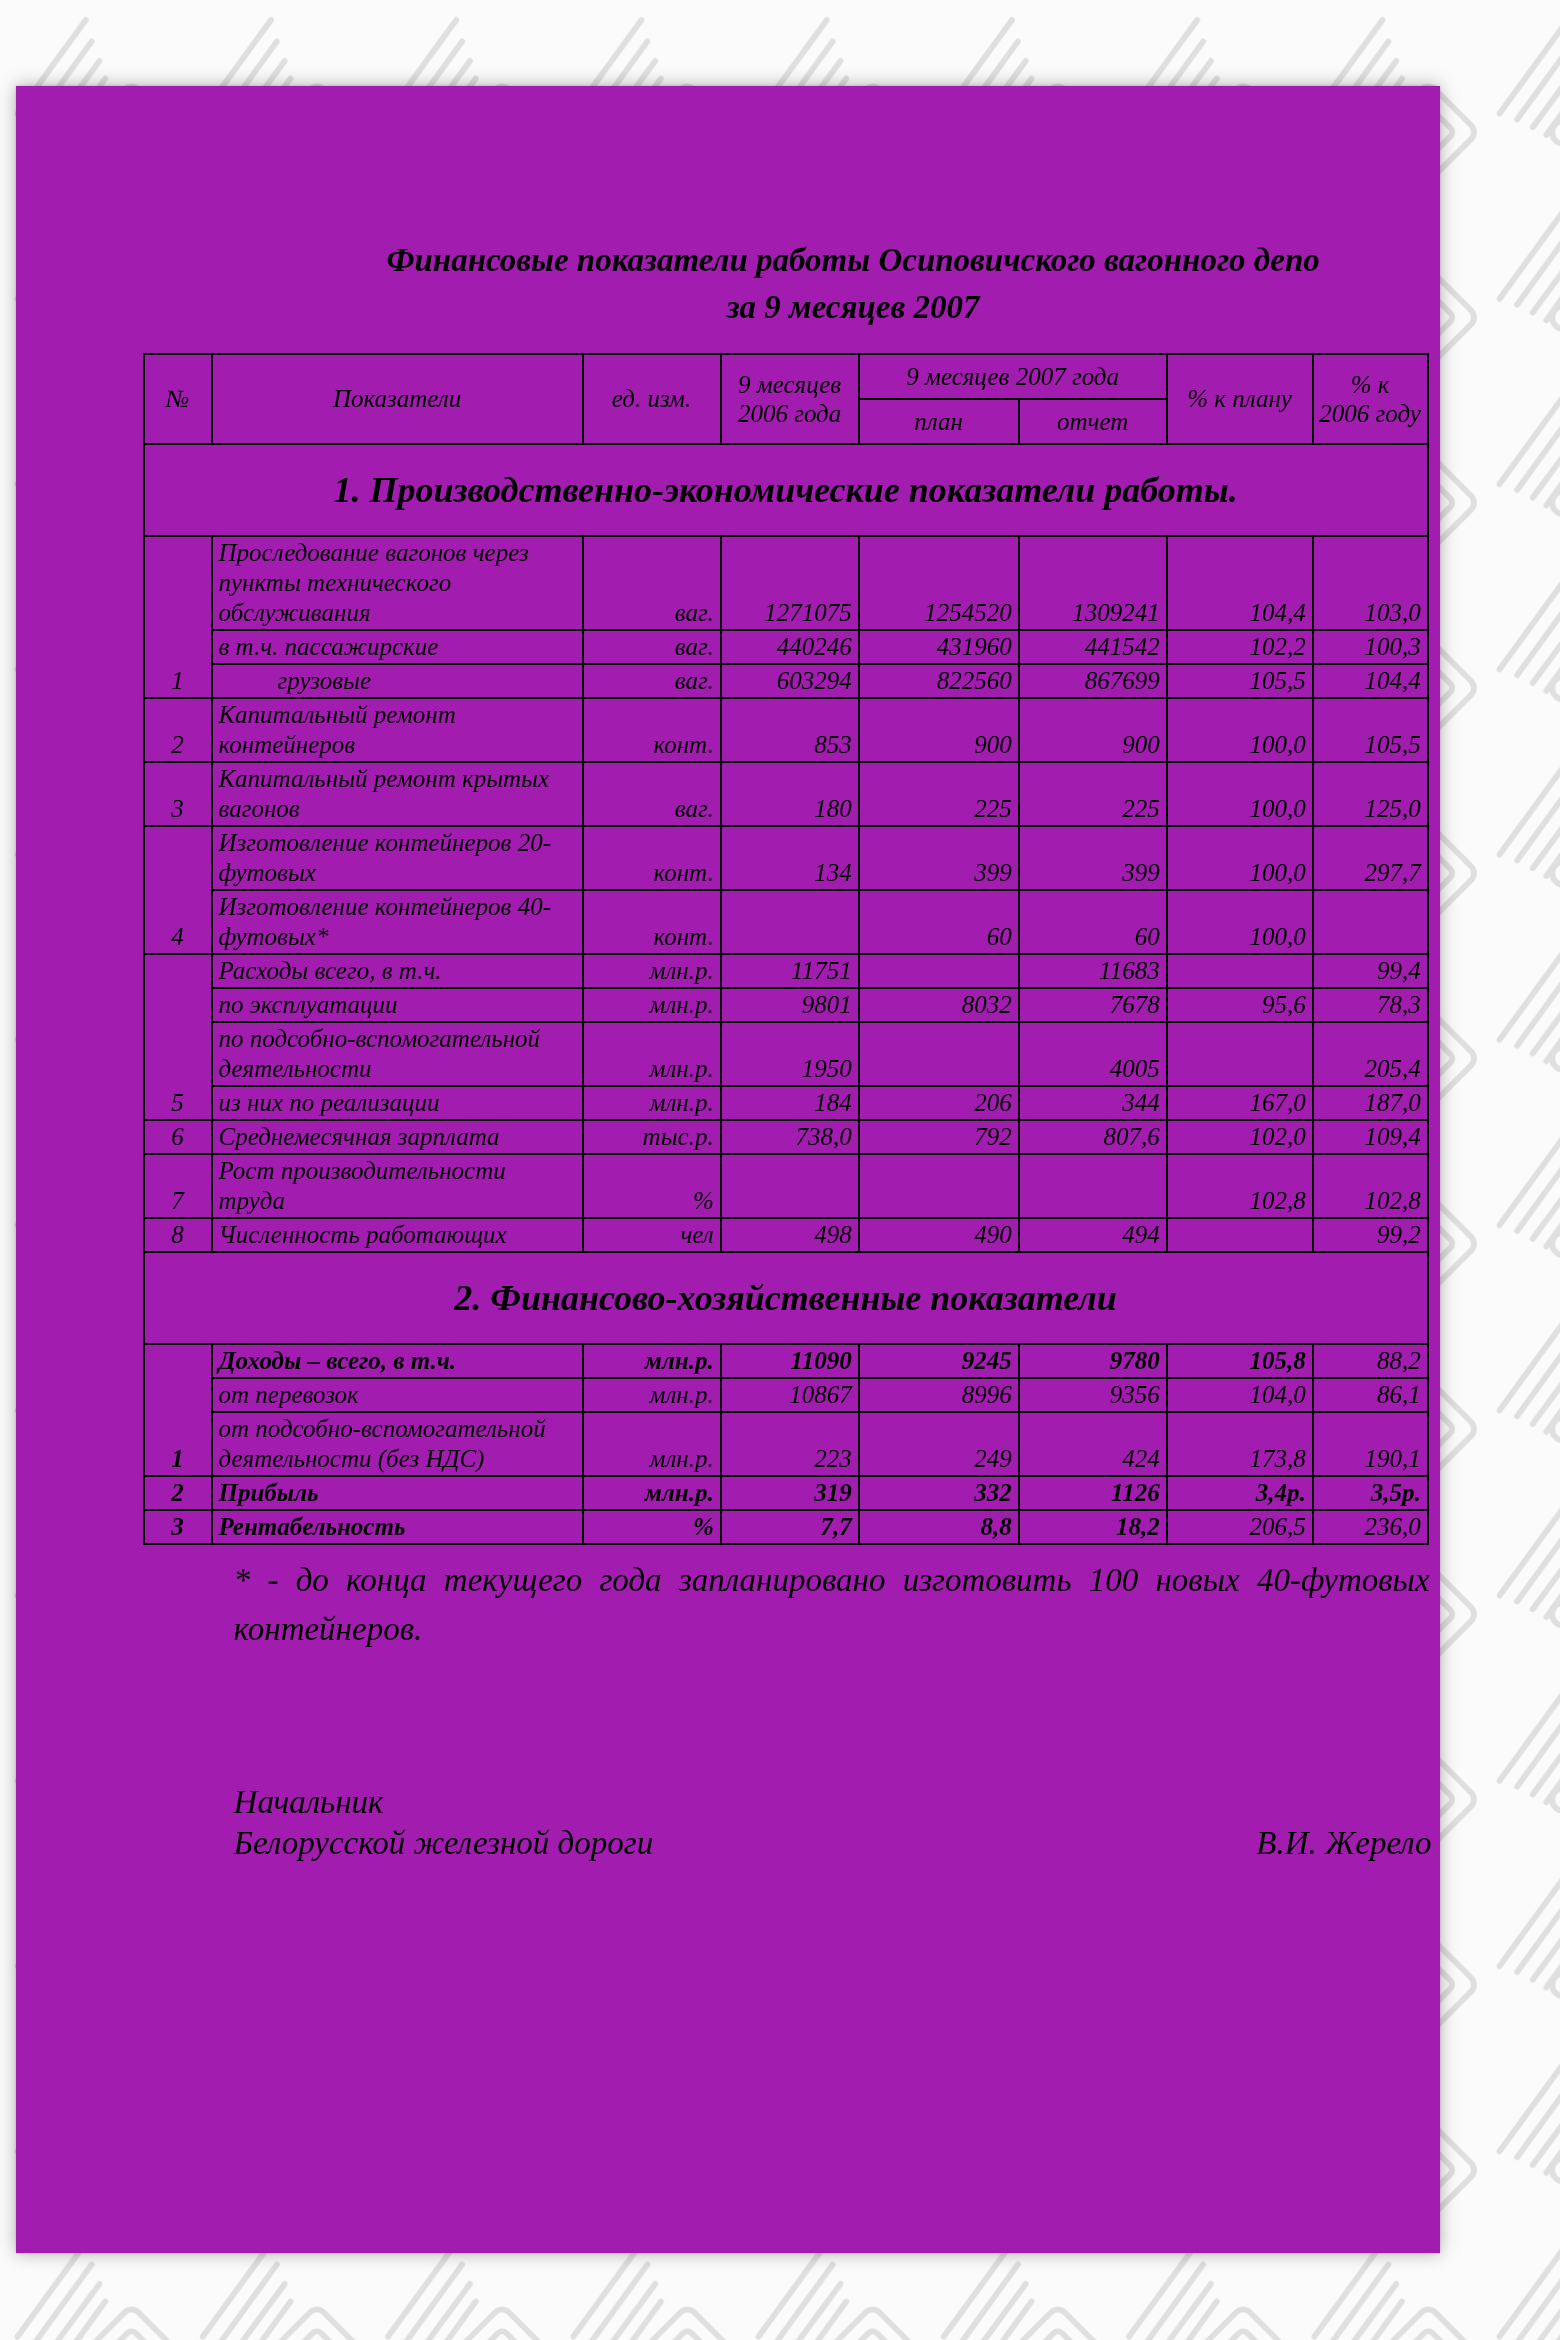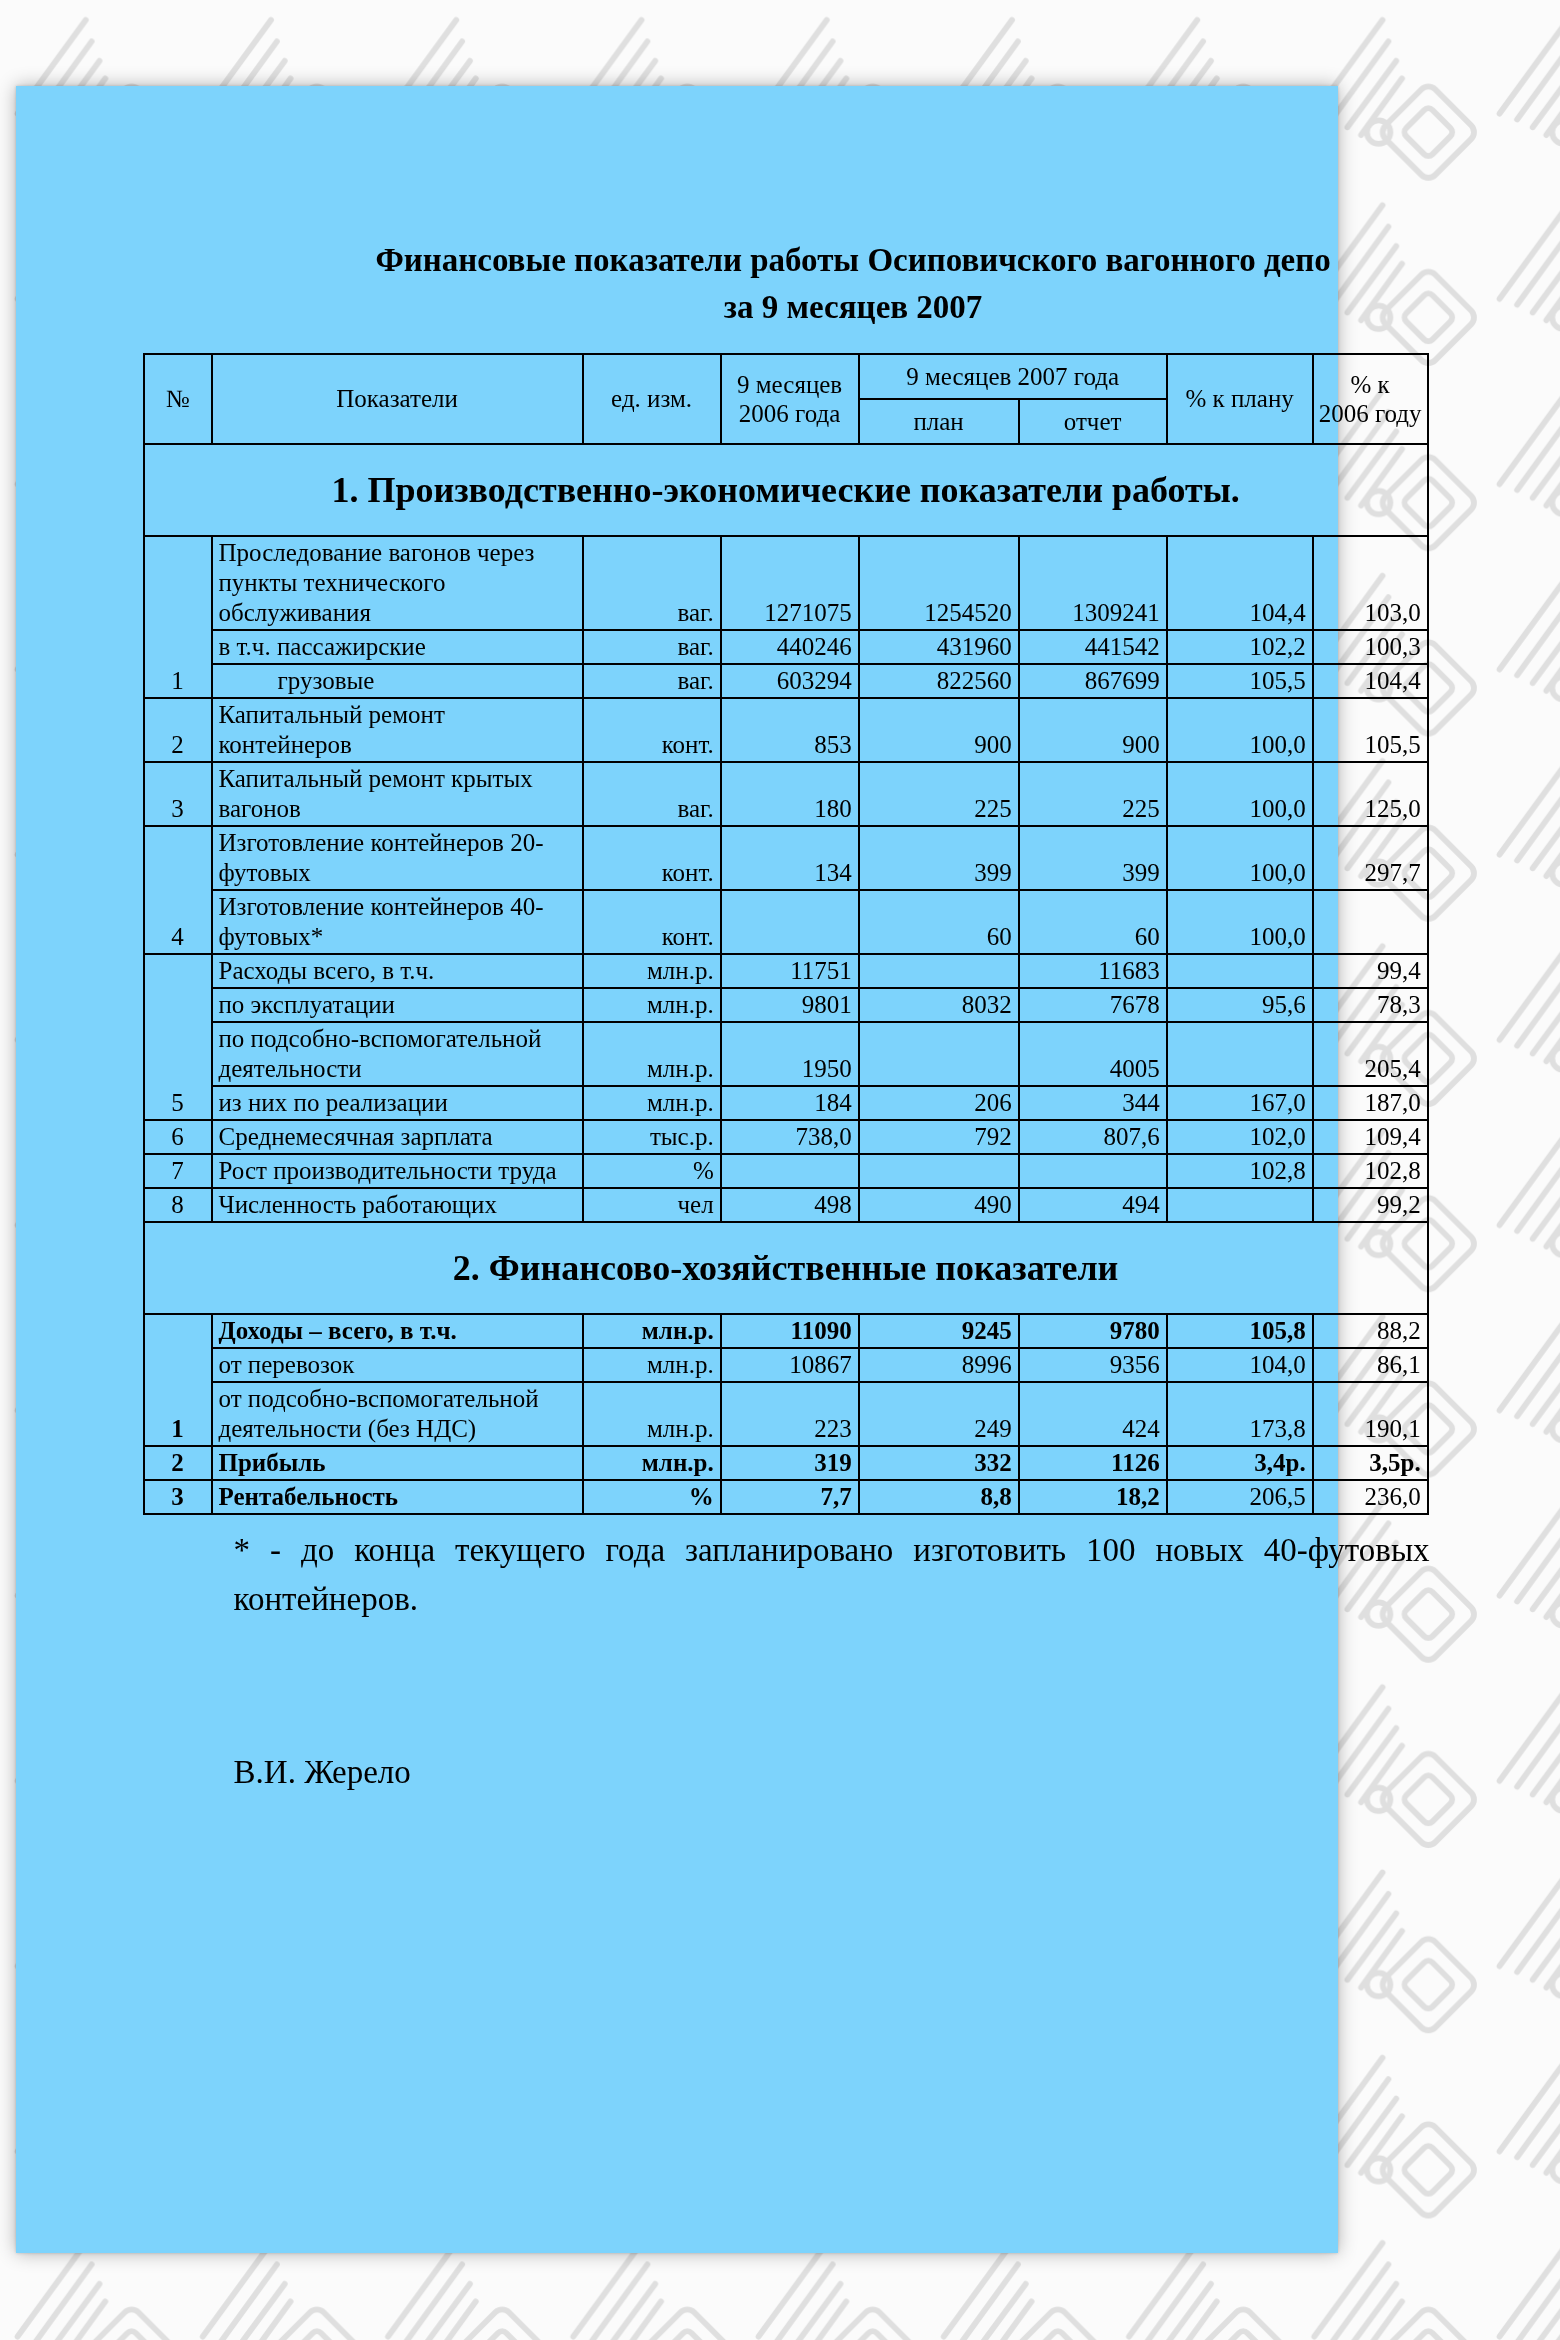--- a/index.html
+++ b/index.html
@@ -4,23 +4,24 @@
 <style>
   html,body{margin:0;padding:0;}
   body{
     width:1560px;height:2341px;position:relative;overflow:hidden;
     background:#fbfbfb;
     font-family:"Liberation Serif","DejaVu Serif",serif;
     color:#000;
   }
   .bg-wrap{position:absolute;left:0;top:0;width:1560px;height:2341px;}
   .page{
-    position:absolute;left:15.6px;top:86px;width:1322px;height:2167px;
-    background:#7dd3fc;
+    position:absolute;left:15.6px;top:86px;width:1424px;height:2167px;
+    background:#a21caf;
     box-shadow:0 0 17.6px rgba(0,0,0,0.30),0 0 2.9px rgba(0,0,0,0.18);
+    font-style:italic;
   }
   .title{
     margin:151px 0 0 195px;width:1285px;
     text-align:center;font-weight:bold;font-size:33px;line-height:47px;
   }
   table.fin{
     margin:21.5px 0 0 127px;width:1285px;table-layout:fixed;
     border-collapse:collapse;border:2.9px solid #000;
     font-size:25px;
   }
@@ -303,17 +304,21 @@
       <td class="val b">18,2</td>
       <td class="val">206,5</td>
       <td class="val">236,0</td>
     </tr>
   </tbody>
     </table>
 
   <p class="footnote">* - до конца текущего года запланировано изготовить 100 новых 40-футовых контейнеров.</p>
 
   <div class="sig">
+    <div>
+      <div>Начальник</div>
+      <div>Белорусской железной дороги</div>
+    </div>
     <div>В.И. Жерело</div>
   </div>
 
 </div>
 
 
 </body></html>

